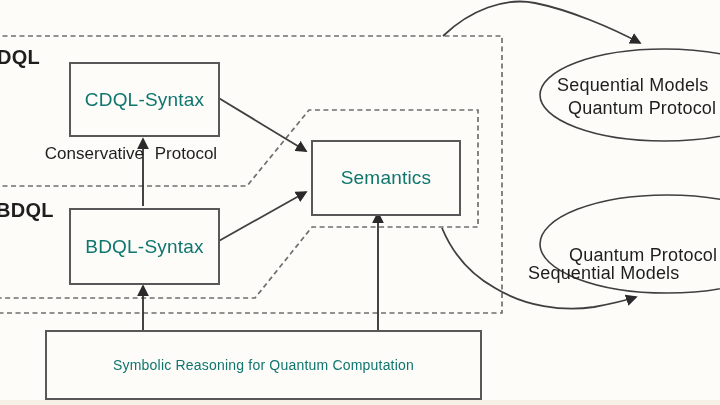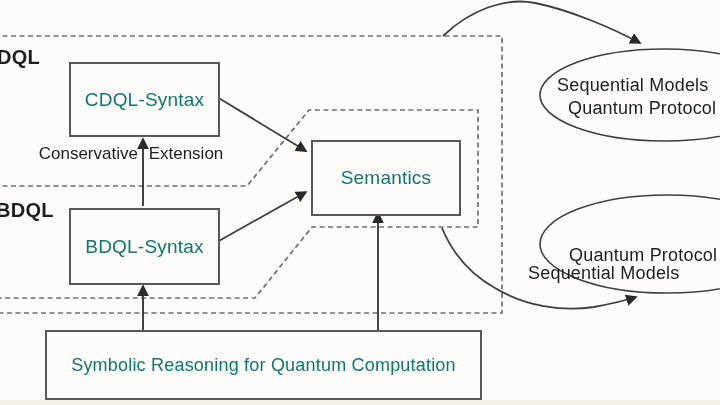--- a/index.html
+++ b/index.html
@@ -6,21 +6,21 @@
   body{width:720px;height:405px;overflow:hidden;position:relative;
        font-family:"Liberation Sans", sans-serif;color:#1e1e1e;}
   .canvas{position:absolute;left:0;top:0;width:720px;height:405px;padding-left:40px;}
   svg.lines{position:absolute;left:0;top:0;width:720px;height:405px;}
   .node{position:absolute;border:2px solid #585858;background:#fdfcf9;
         display:flex;align-items:center;justify-content:center;
         font-size:19px;color:#0f766e;letter-spacing:0.2px;}
   .node-cdql{left:69px;top:62px;width:147px;height:71px;}
   .node-bdql{left:69px;top:208px;width:147px;height:73px;}
   .node-sem{left:311px;top:140px;width:146px;height:72px;}
-  .node-sym{left:45px;top:330px;width:433px;height:66px;font-size:18px;}
+  .node-sym{left:45px;top:330px;width:433px;height:66px;font-size:14px;}
   .region-label{position:absolute;font-weight:bold;font-size:20px;
         letter-spacing:0.3px;white-space:nowrap;}
   .lbl-cdql{left:-3px;top:46px;}
   .lbl-bdql{left:-4px;top:199px;}
   .edge-label{position:absolute;left:37px;top:144px;width:188px;text-align:center;
         font-size:17px;word-spacing:6px;white-space:nowrap;}
   .ellipse-text{position:absolute;font-size:18px;line-height:20px;white-space:nowrap;
         letter-spacing:0.2px;}
   .conc1{left:557px;top:75px;}
   .conc2{left:568px;top:98px;}
@@ -66,21 +66,21 @@
   <div class="node node-bdql">
     <span>BDQL-Syntax</span>
   </div>
   <div class="node node-sem">
     <span>Semantics</span>
   </div>
   <div class="node node-sym">
     <span>Symbolic Reasoning for Quantum Computation</span>
   </div>
 
-  <div class="edge-label">Conservative Extension</div>
+  <div class="edge-label">Conservative Protocol</div>
 
   <div class="ellipse-text conc1">Sequential Models</div>
   <div class="ellipse-text conc2">Quantum Protocol</div>
   <div class="ellipse-text seq1">Sequential Models</div>
   <div class="ellipse-text seq2">Quantum Protocol</div>
 
   <div class="bottom-strip"></div>
 </div>
 
 </body></html>

